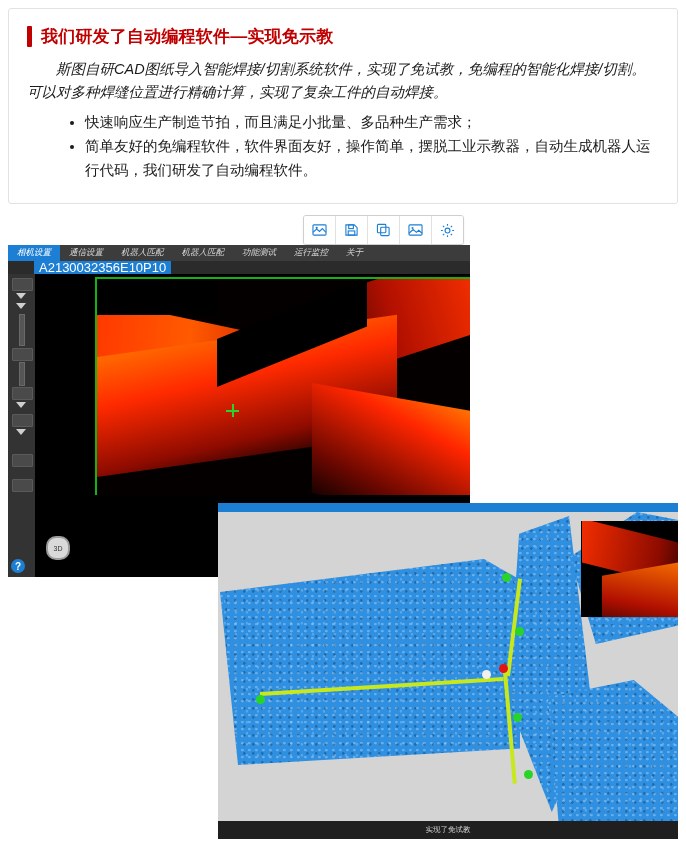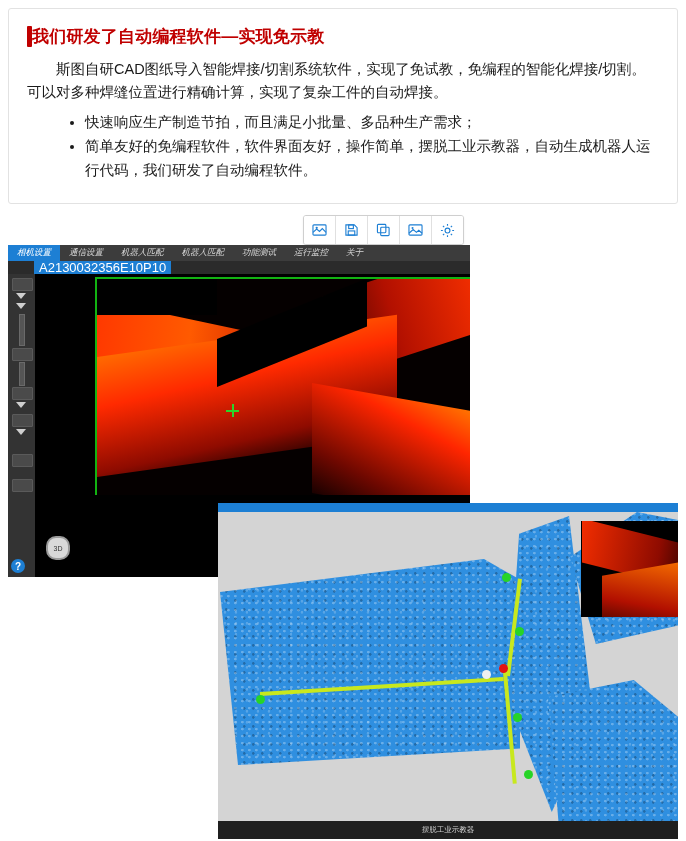--- a/index.html
+++ b/index.html
@@ -24,21 +24,21 @@
     height: 196px;
     box-sizing: border-box;
     border: 1px solid #e2e2e2;
     border-radius: 3px;
     background: #ffffff;
     padding: 16px 18px 10px 18px;
   }
   .heading-row {
     display: flex;
     align-items: center;
-    gap: 0;
+    gap: 9px;
     margin-bottom: 10px;
   }
   .heading-bar {
     width: 5px;
     height: 21px;
     background: #c00000;
     border-radius: 1px;
     flex: 0 0 auto;
   }
   .heading-text {
@@ -46,20 +46,21 @@
     font-size: 17px;
     font-weight: bold;
     letter-spacing: 0.2px;
   }
   .para {
     font-size: 14.5px;
     line-height: 1.62;
     color: #1a1a1a;
     text-indent: 2em;
     margin: 0 0 6px 0;
+    font-style: italic;
   }
   ul.bullets {
     margin: 2px 0 0 0;
     padding-left: 26px;
   }
   ul.bullets li {
     font-size: 14.5px;
     line-height: 1.62;
     color: #1a1a1a;
     margin-bottom: 1px;
@@ -538,14 +539,14 @@
     <div class="node green" style="left:297px; top:115px;"></div>
     <div class="node green" style="left:295px; top:201px;"></div>
     <div class="node green" style="left:306px; top:258px;"></div>
 
     <div class="pc-inset">
       <div class="ins1"></div>
       <div class="ins2"></div>
     </div>
   </div>
 
-  <div class="pc-statusbar">摆脱工业示教器</div>
+  <div class="pc-statusbar">实现了免试教</div>
 </div>
 
 </body></html>

